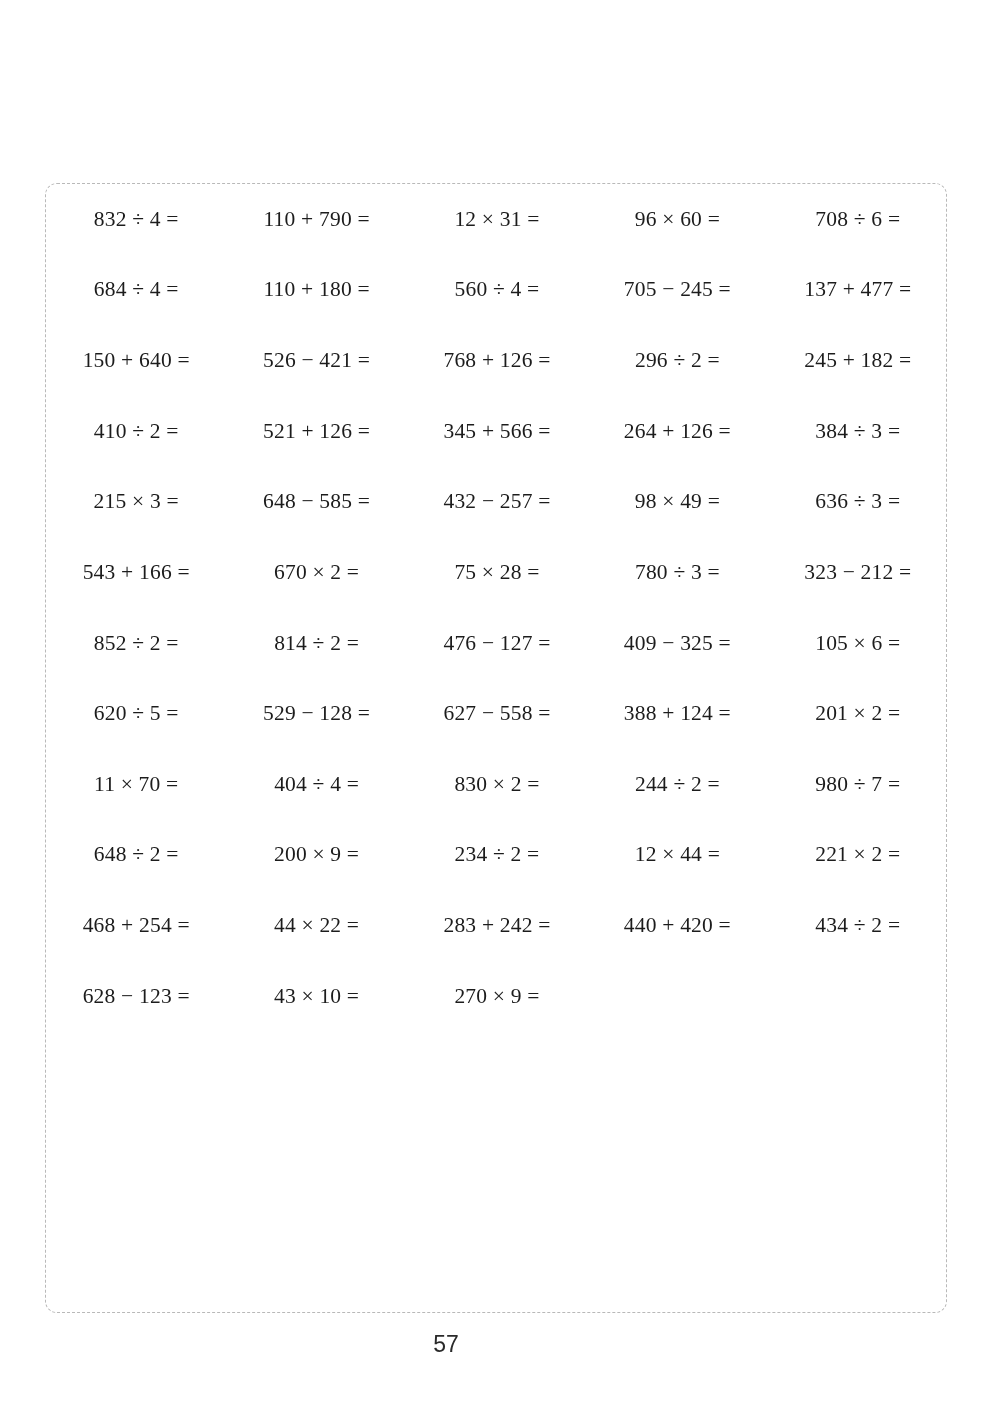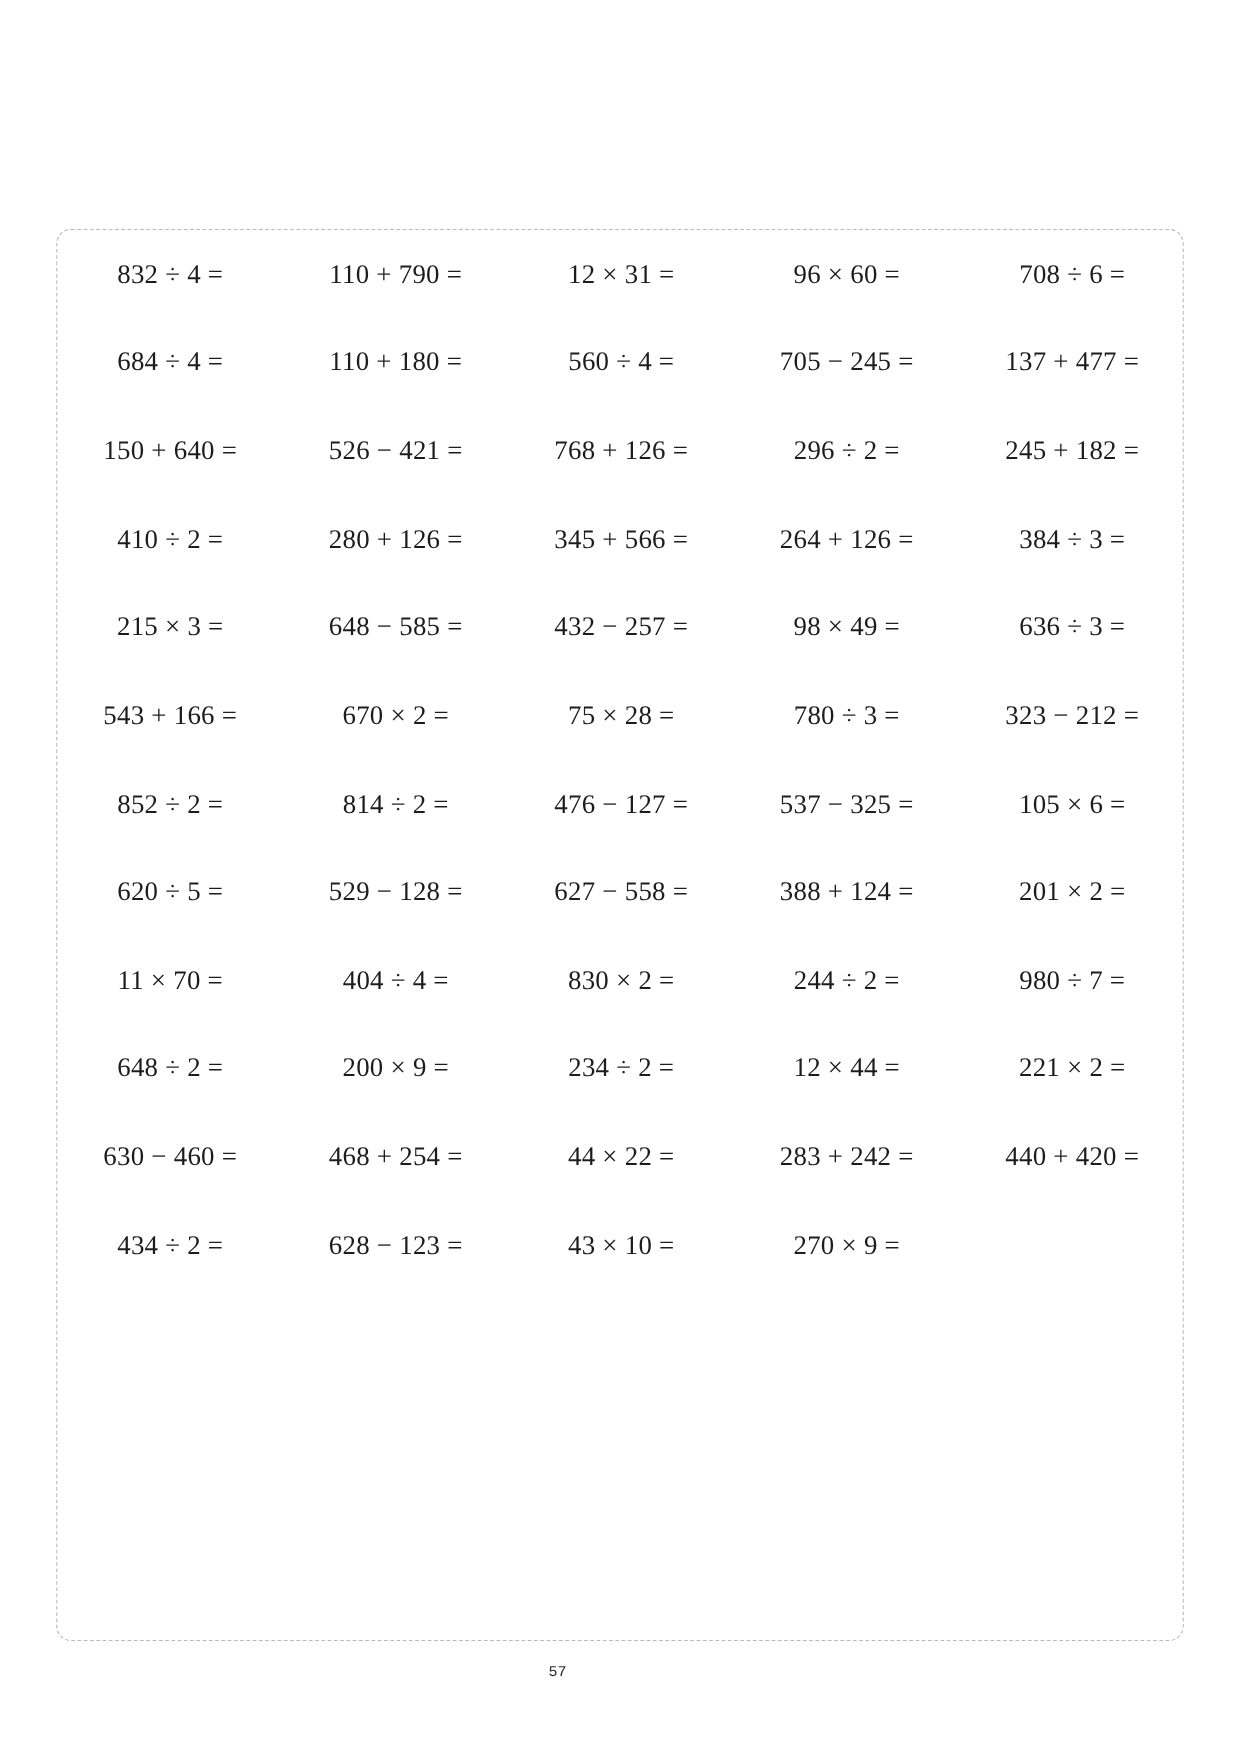--- a/index.html
+++ b/index.html
@@ -62,23 +62,23 @@
     white-space: nowrap;
     font-family: "Liberation Serif", "DejaVu Serif", serif;
   }
 
   #page-number {
     position: absolute;
     left: 0;
     top: 1331px;
     width: 892px;
     text-align: center;
-    font-size: 12px;
+    font-size: 23px;
     color: #2a2a2a;
-    font-family: Liberation Mono, monospace;
+    font-family: Liberation Sans, sans-serif;
   }
 </style>
 </head>
 <body>
 
 <div id="worksheet-page">
 
   <div id="problem-frame">
     <div id="problem-grid">
         <div class="problem-cell">832 ÷ 4 =</div>
@@ -90,55 +90,54 @@
         <div class="problem-cell">110 + 180 =</div>
         <div class="problem-cell">560 ÷ 4 =</div>
         <div class="problem-cell">705 − 245 =</div>
         <div class="problem-cell">137 + 477 =</div>
         <div class="problem-cell">150 + 640 =</div>
         <div class="problem-cell">526 − 421 =</div>
         <div class="problem-cell">768 + 126 =</div>
         <div class="problem-cell">296 ÷ 2 =</div>
         <div class="problem-cell">245 + 182 =</div>
         <div class="problem-cell">410 ÷ 2 =</div>
-        <div class="problem-cell">280 + 126 =</div>
+        <div class="problem-cell">521 + 126 =</div>
         <div class="problem-cell">345 + 566 =</div>
         <div class="problem-cell">264 + 126 =</div>
         <div class="problem-cell">384 ÷ 3 =</div>
         <div class="problem-cell">215 × 3 =</div>
         <div class="problem-cell">648 − 585 =</div>
         <div class="problem-cell">432 − 257 =</div>
         <div class="problem-cell">98 × 49 =</div>
         <div class="problem-cell">636 ÷ 3 =</div>
         <div class="problem-cell">543 + 166 =</div>
         <div class="problem-cell">670 × 2 =</div>
         <div class="problem-cell">75 × 28 =</div>
         <div class="problem-cell">780 ÷ 3 =</div>
         <div class="problem-cell">323 − 212 =</div>
         <div class="problem-cell">852 ÷ 2 =</div>
         <div class="problem-cell">814 ÷ 2 =</div>
         <div class="problem-cell">476 − 127 =</div>
-        <div class="problem-cell">537 − 325 =</div>
+        <div class="problem-cell">409 − 325 =</div>
         <div class="problem-cell">105 × 6 =</div>
         <div class="problem-cell">620 ÷ 5 =</div>
         <div class="problem-cell">529 − 128 =</div>
         <div class="problem-cell">627 − 558 =</div>
         <div class="problem-cell">388 + 124 =</div>
         <div class="problem-cell">201 × 2 =</div>
         <div class="problem-cell">11 × 70 =</div>
         <div class="problem-cell">404 ÷ 4 =</div>
         <div class="problem-cell">830 × 2 =</div>
         <div class="problem-cell">244 ÷ 2 =</div>
         <div class="problem-cell">980 ÷ 7 =</div>
         <div class="problem-cell">648 ÷ 2 =</div>
         <div class="problem-cell">200 × 9 =</div>
         <div class="problem-cell">234 ÷ 2 =</div>
         <div class="problem-cell">12 × 44 =</div>
         <div class="problem-cell">221 × 2 =</div>
-        <div class="problem-cell">630 − 460 =</div>
         <div class="problem-cell">468 + 254 =</div>
         <div class="problem-cell">44 × 22 =</div>
         <div class="problem-cell">283 + 242 =</div>
         <div class="problem-cell">440 + 420 =</div>
         <div class="problem-cell">434 ÷ 2 =</div>
         <div class="problem-cell">628 − 123 =</div>
         <div class="problem-cell">43 × 10 =</div>
         <div class="problem-cell">270 × 9 =</div>
       </div>
   </div>

